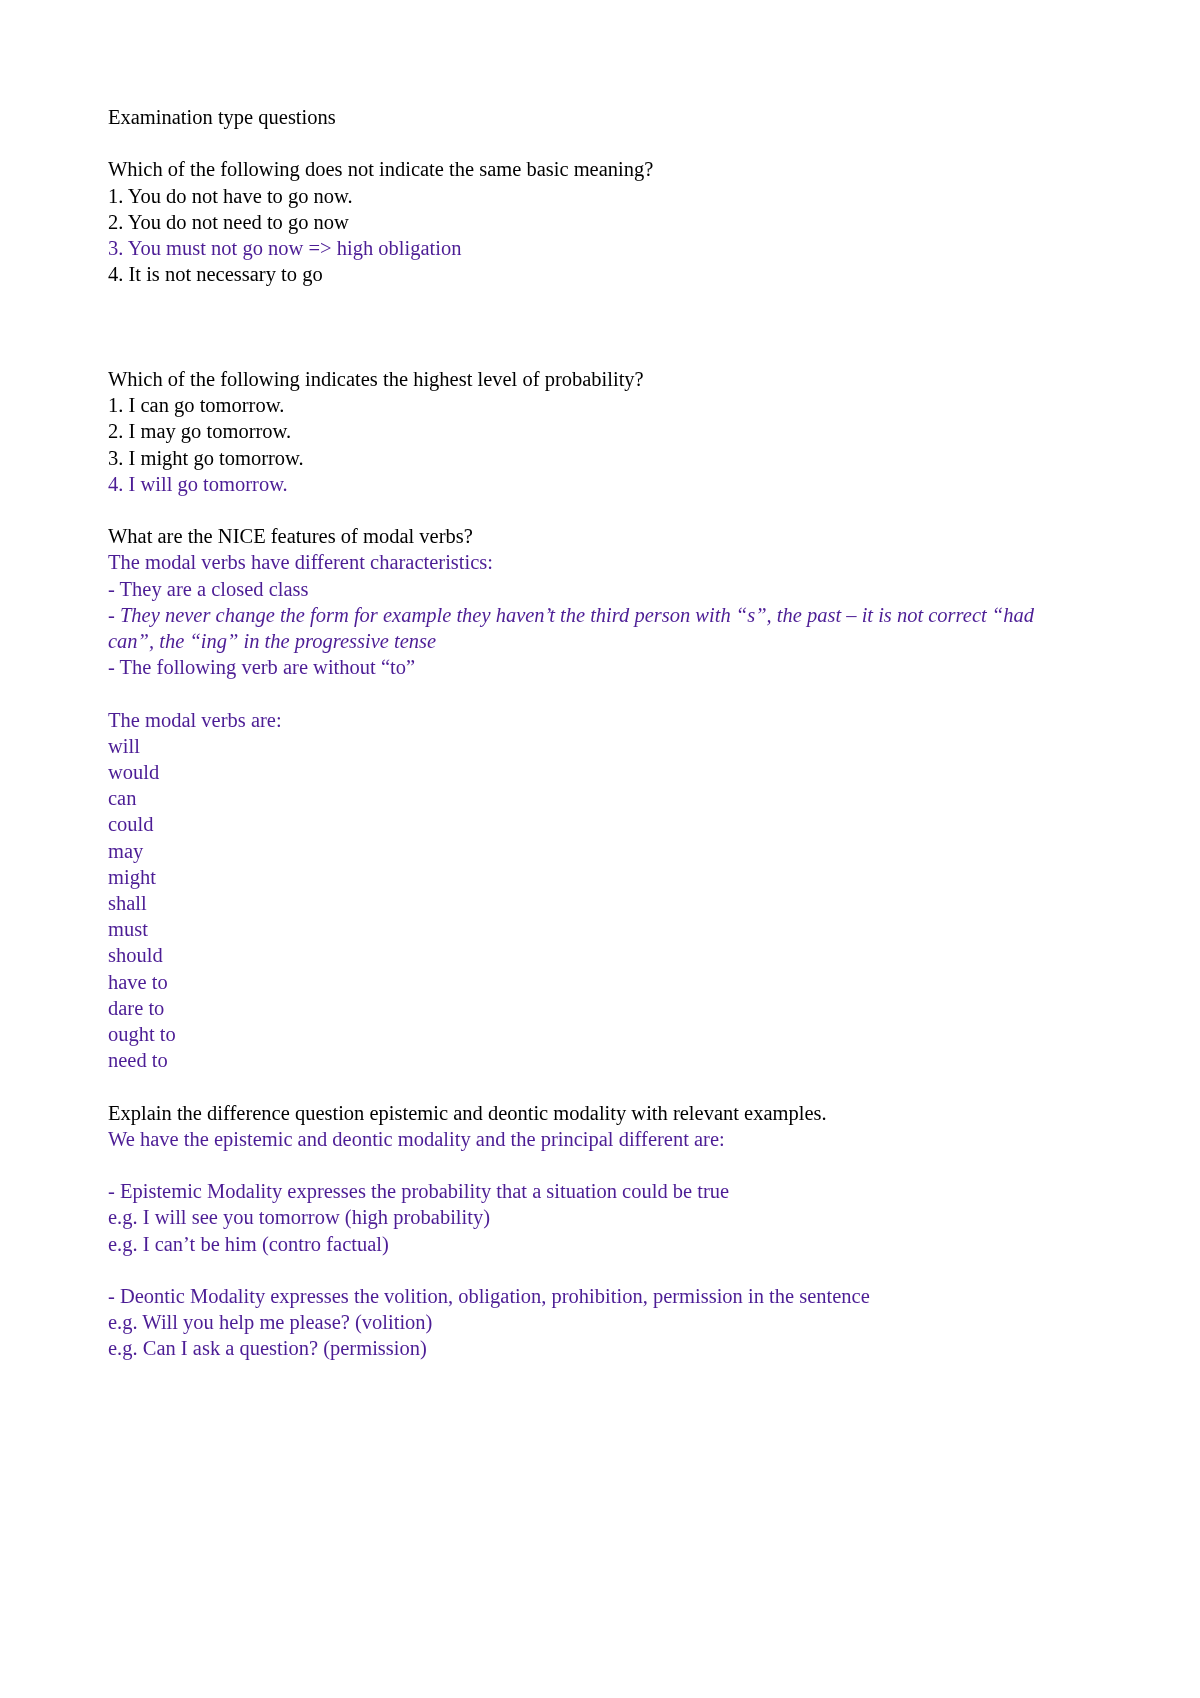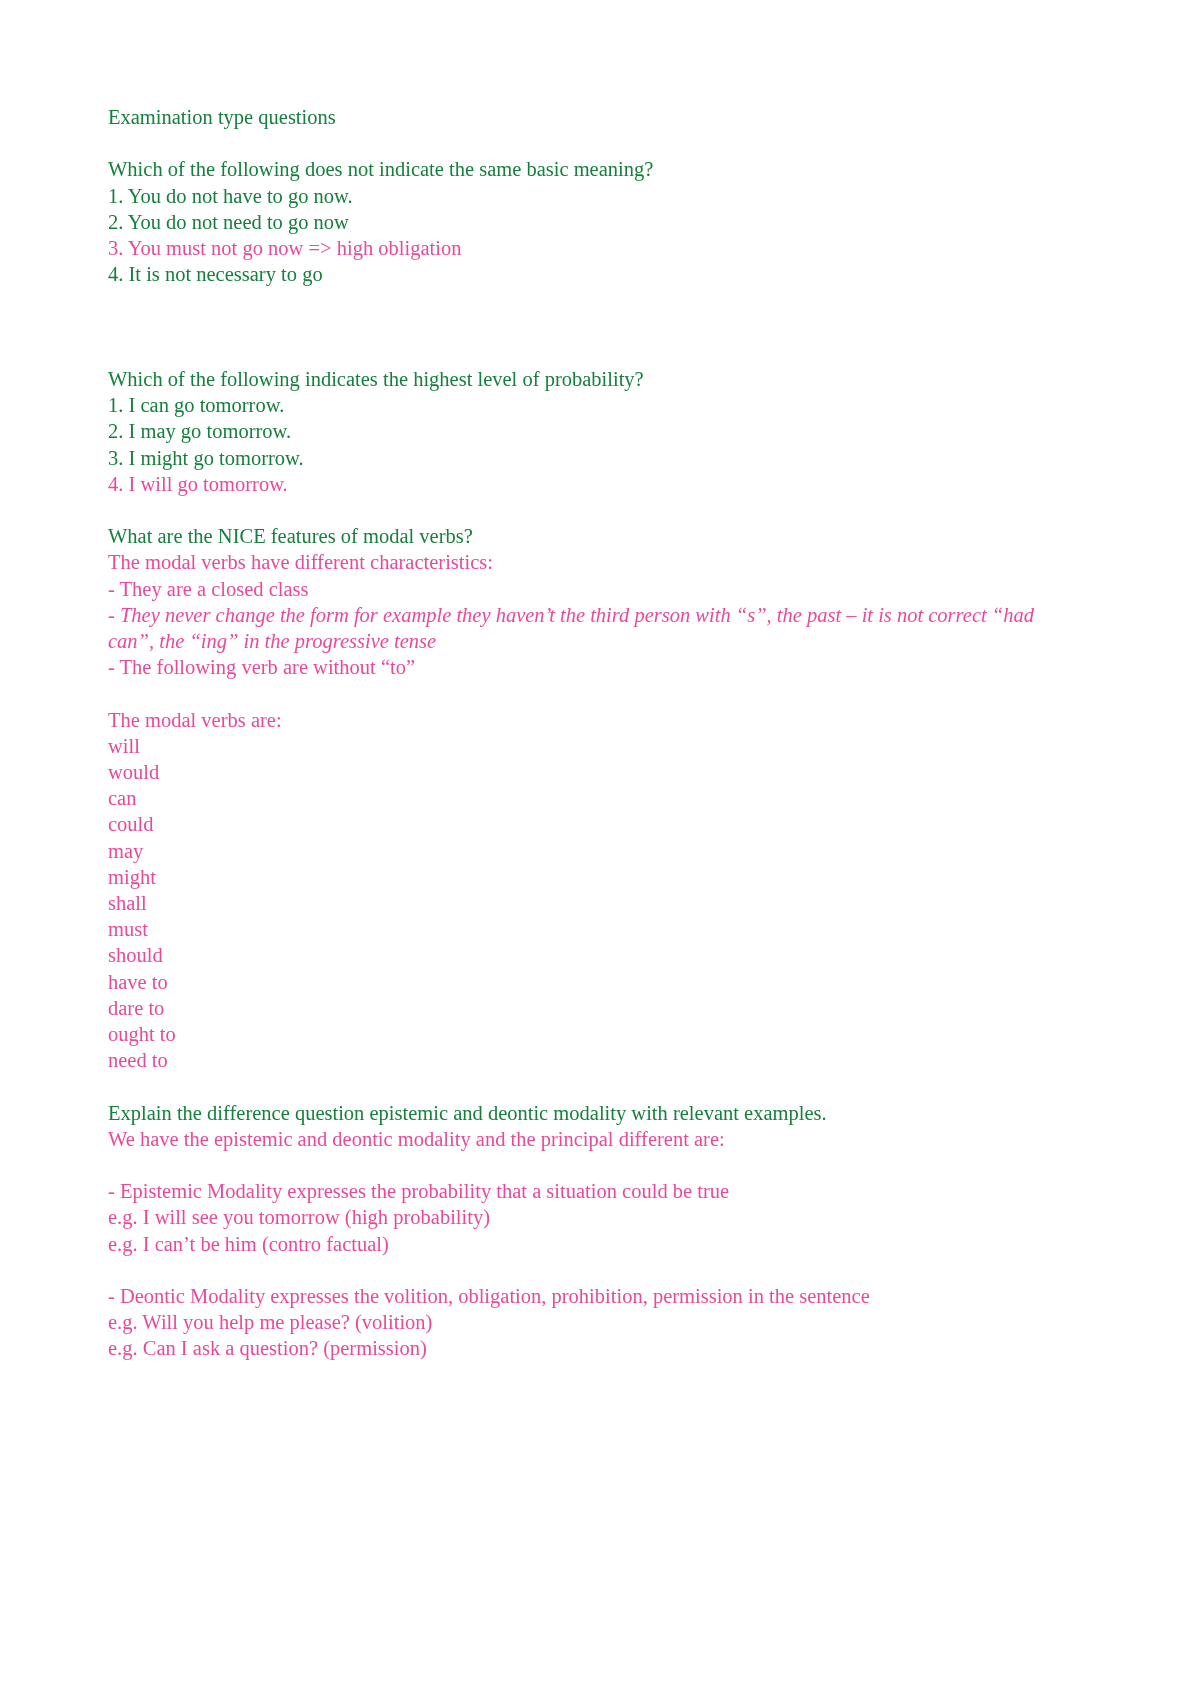--- a/index.html
+++ b/index.html
@@ -30,24 +30,24 @@
     white-space: pre-wrap;
     margin: 0;
   }
   .blank {
     height: 26.2px;
   }
   .blank-lg {
     height: 52.4px;
   }
   .red {
-    color: #ec4899;
+    color: #4c1d95;
   }
   .black {
-    color: #15803d;
+    color: #000000;
   }
   .para {
     margin: 0;
   }
   .wrap {
     white-space: normal;
     max-width: 962px;
     font-style: italic;
   }
 </style>

